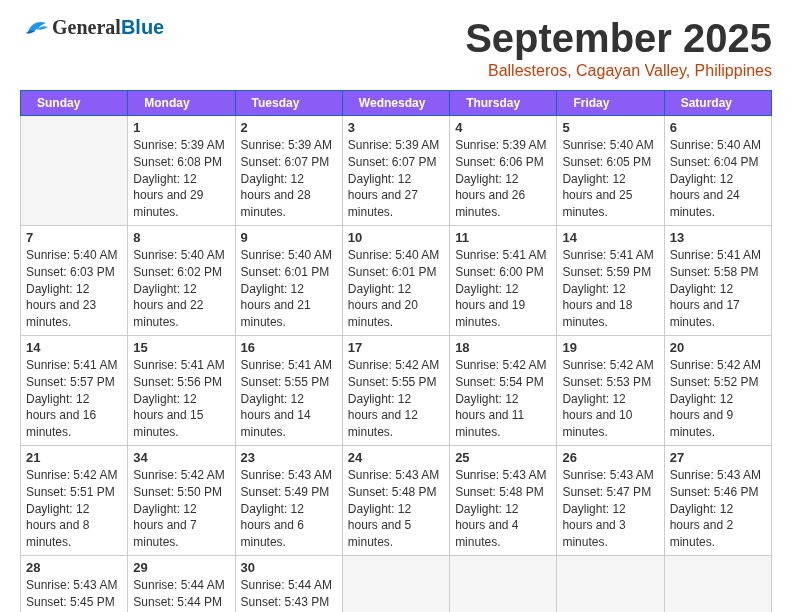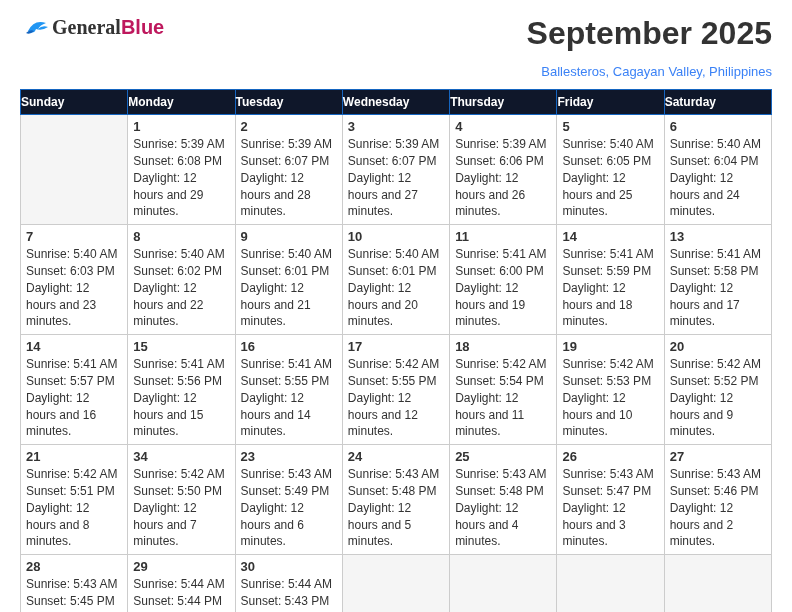--- a/index.html
+++ b/index.html
@@ -24,41 +24,41 @@
     }
     .logo {
       display: flex;
       flex-direction: column;
       align-items: flex-start;
     }
     .title-block {
       text-align: right;
     }
     .month-title {
-      font-size: 32px;
+      font-size: 40px;
       font-weight: bold;
       color: #333;
       line-height: 1.1;
     }
     .location {
-      font-size: 13px;
-      color: #3b82f6;
-      margin-top: 13px;
+      font-size: 16px;
+      color: #c2410c;
+      margin-top: 2px;
     }
     .calendar {
       width: 100%;
       border-collapse: collapse;
       table-layout: fixed;
     }
     .calendar th {
-      background: #0f172a;
+      background: #8b5cf6;
       color: #fff;
       font-size: 12px;
       font-weight: bold;
-      padding: 5px 0;
+      padding: 5px 16px;
       text-align: left;
       border: 1px solid #1565c0;
     }
     .calendar td {
       border: 1px solid #ccc;
       vertical-align: top;
       padding: 4px 5px;
       font-size: 10px;
       color: #333;
       height: 82px;
@@ -81,21 +81,21 @@
     .logo-wrap {
       display: flex;
       align-items: center;
       gap: 2px;
     }
     .logo-name {
       font-size: 20px;
       font-weight: bold;
     }
     .logo-g { color: #333; font-family: Liberation Serif, serif; }
-    .logo-b { color: #be185d; }
+    .logo-b { color: #0369a1; }
     .logo-bird {
       width: 30px;
       height: 22px;
     }
   </style>
 </head>
 <body>
 
 <div class="page">
   <div class="header">

